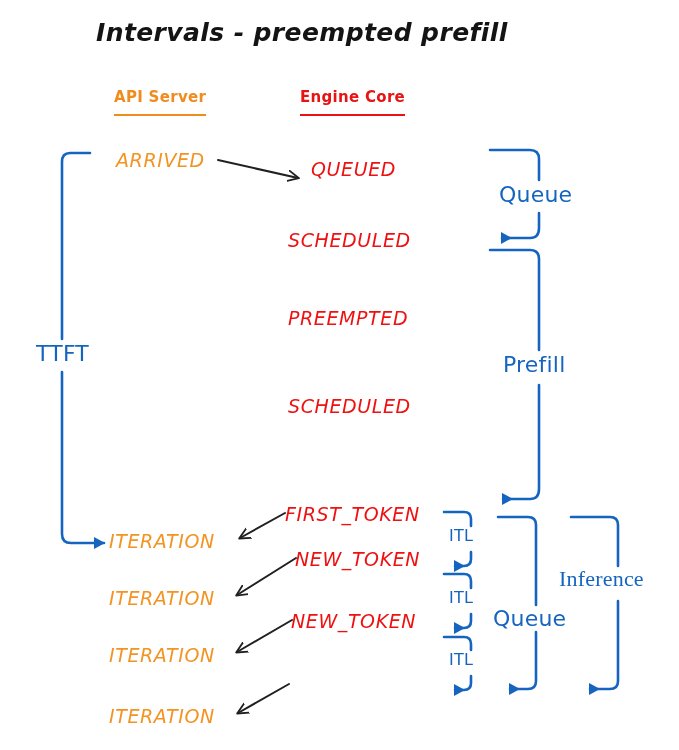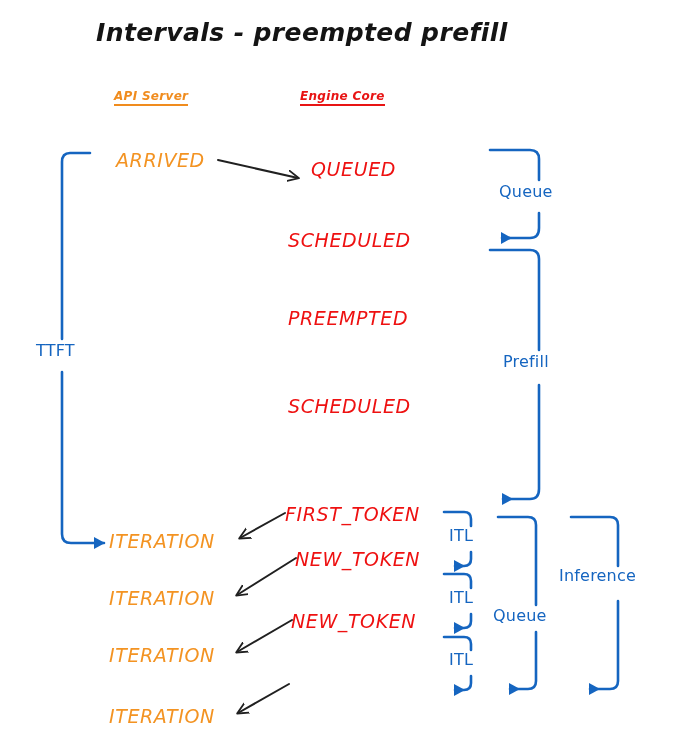--- a/index.html
+++ b/index.html
@@ -33,44 +33,43 @@
     font-family: "DejaVu Sans", sans-serif;
     font-weight: bold;
     font-style: italic;
     font-size: 25px;
     color: #141414;
     letter-spacing: 0.4px;
   }
   
   .col-head {
     font-family: "DejaVu Sans", sans-serif;
-    font-style: italic;
     font-weight: bold;
-    font-size: 12px;
+    font-size: 15px;
     letter-spacing: 0.3px;
     border-bottom: 2px solid currentColor;
-    padding-bottom: 2px;
+    padding-bottom: 9px;
   }
   .col-head.api   { color: #F08C1E; }
   .col-head.engine{ color: #E81414; }
 
   
   .state {
     font-family: "DejaVu Sans", sans-serif;
     font-style: italic;
     font-size: 19px;
     letter-spacing: 0.6px;
   }
   .state.orange { color: #F39322; }
   .state.red    { color: #EE1111; }
 
   
   .blue-lbl {
     font-family: "DejaVu Sans", sans-serif;
-    font-size: 16px;
+    font-size: 22px;
     color: #1565C0;
     letter-spacing: 0.2px;
   }
   .blue-lbl.small {
     font-size: 16px;
   }
 </style>
 </head>
 <body>
 
@@ -165,15 +164,15 @@
   <div class="lbl state red" style="left:283px; top:550px;">NEW_TOKEN</div>
   <div class="lbl state red" style="left:279px; top:612px;">NEW_TOKEN</div>
 
   <div class="lbl blue-lbl" style="left:24px; top:343px;">TTFT</div>
   <div class="lbl blue-lbl" style="left:487px; top:184px;">Queue</div>
   <div class="lbl blue-lbl" style="left:491px; top:354px;">Prefill</div>
   <div class="lbl blue-lbl small" style="left:437px; top:528px;">ITL</div>
   <div class="lbl blue-lbl small" style="left:437px; top:590px;">ITL</div>
   <div class="lbl blue-lbl small" style="left:437px; top:652px;">ITL</div>
   <div class="lbl blue-lbl" style="left:481px; top:608px;">Queue</div>
-  <div class="lbl blue-lbl" style="left:547px; top:568px;">Inference</div>
+  <div class="lbl blue-lbl" style="left:547px; top:568px;font-family:Liberation Serif, serif;">Inference</div>
 
 </div>
 
 </body></html>

